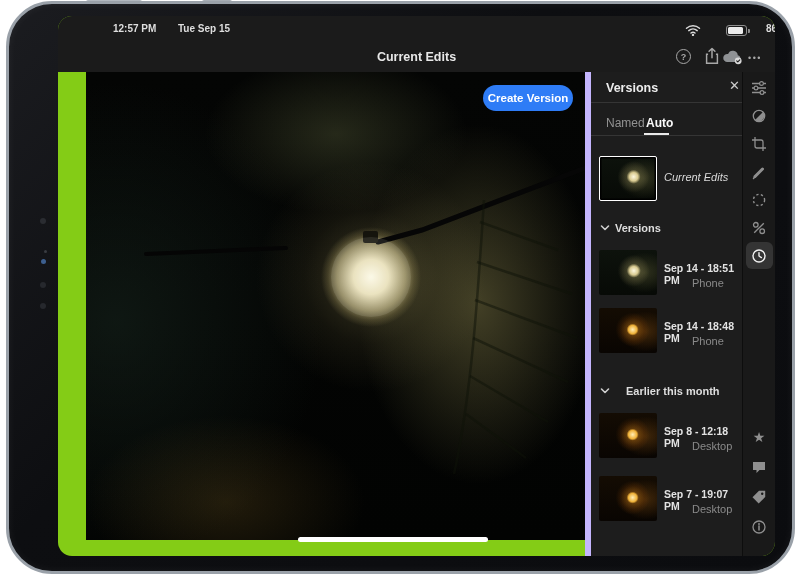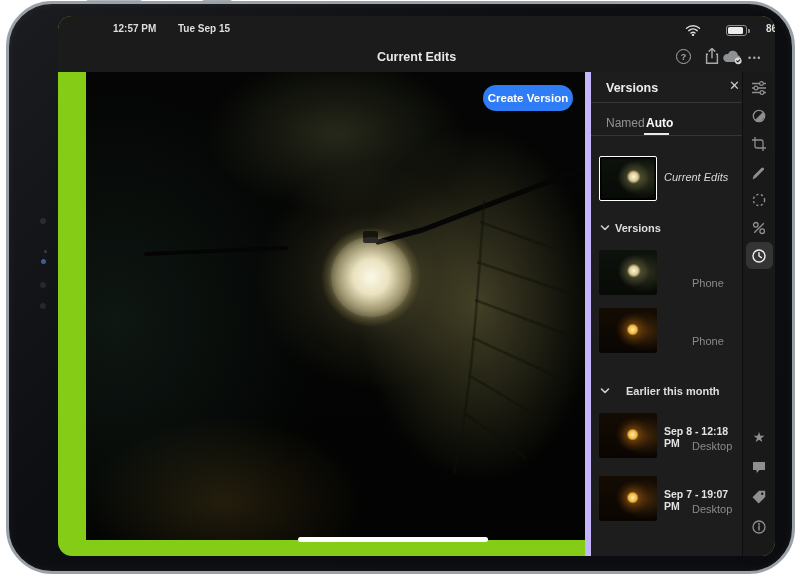--- a/index.html
+++ b/index.html
@@ -182,23 +182,25 @@
 
       <div class="thumb thumb-green selected" style="top:84px;"></div>
       <span class="v-label-italic" style="top:99px;">Current Edits</span>
 
       <svg class="sec-chev" style="top:152px;" viewBox="0 0 10 8">
         <path d="M1.5 2 5 5.5 8.5 2" stroke="currentColor" stroke-width="1.6" fill="none" stroke-linecap="round" stroke-linejoin="round"></path>
       </svg>
       <span class="sec-head" style="top:150px;">Versions</span>
 
       <div class="thumb thumb-green" style="top:178px;"></div>
+      <span class="row-title" style="top:190px;">Sep 14 - 18:51 PM</span>
       <span class="row-sub" style="top:205px;">Phone</span>
 
       <div class="thumb thumb-amber" style="top:236px;"></div>
+      <span class="row-title" style="top:248px;">Sep 14 - 18:48 PM</span>
       <span class="row-sub" style="top:263px;">Phone</span>
 
       <svg class="sec-chev" style="top:315px;" viewBox="0 0 10 8">
         <path d="M1.5 2 5 5.5 8.5 2" stroke="currentColor" stroke-width="1.6" fill="none" stroke-linecap="round" stroke-linejoin="round"></path>
       </svg>
       <span class="sec-head" style="top:313px;margin-left:11px;">Earlier this month</span>
 
       <div class="thumb thumb-amber" style="top:341px;"></div>
       <span class="row-title" style="top:353px;">Sep 8 - 12:18 PM</span>
       <span class="row-sub" style="top:368px;">Desktop</span>

